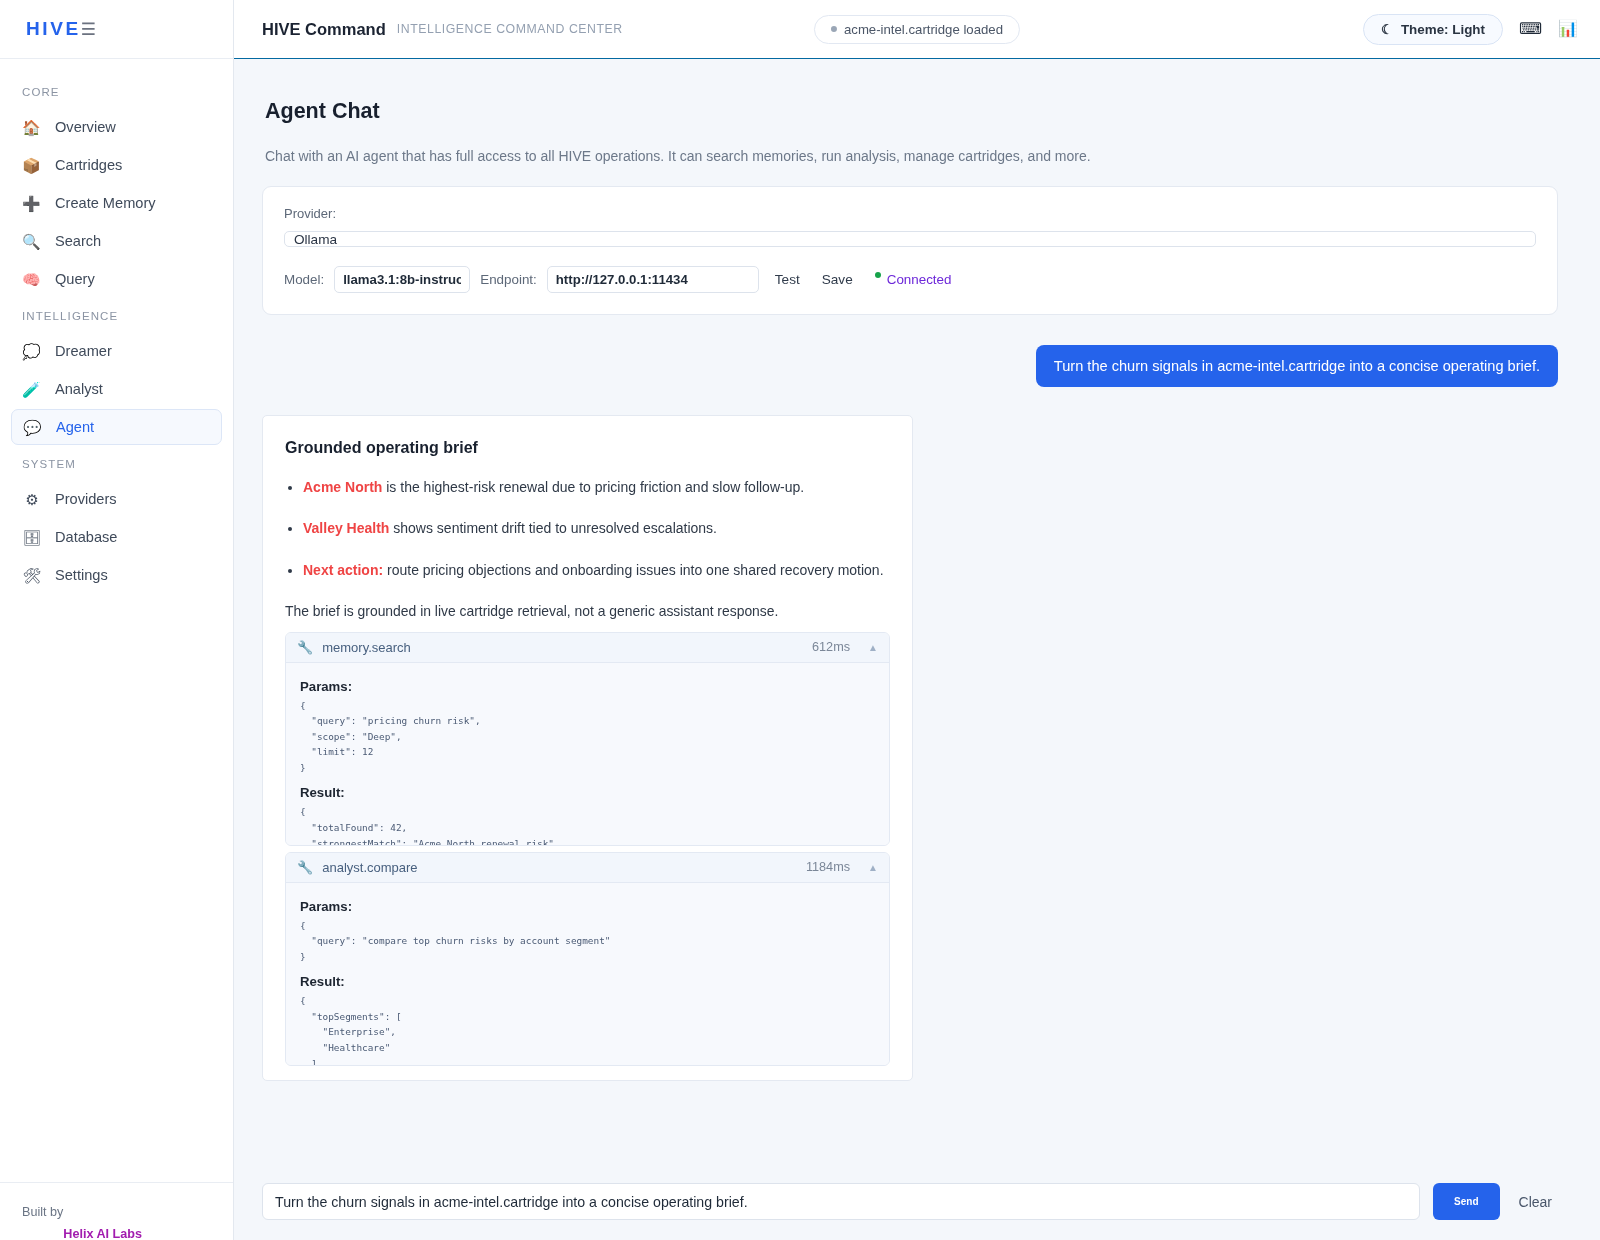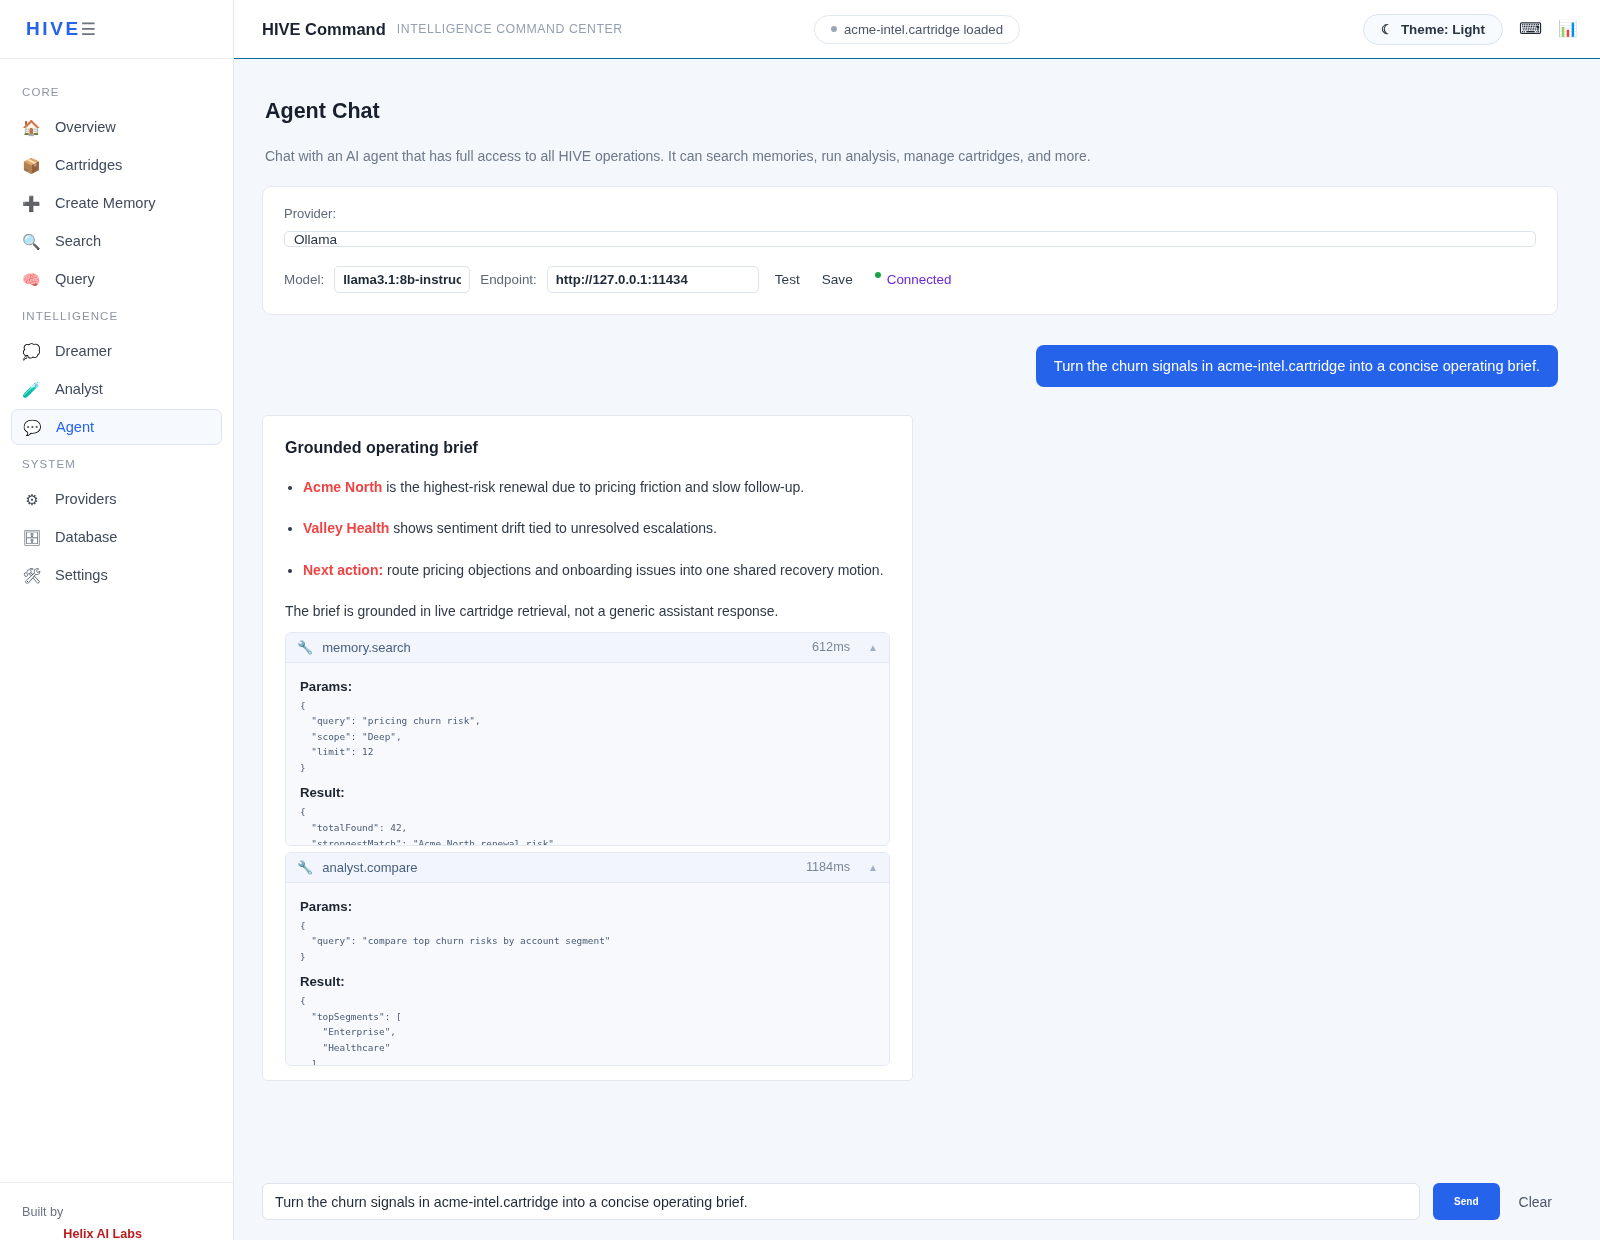--- a/index.html
+++ b/index.html
@@ -54,21 +54,21 @@
     background: #f6f9fe; border: 1px solid #dce6f7;
     color: #2563eb; margin: 2px 11px; height: 36px;
   }
   .sidebar-foot {
     height: 58px; min-height: 58px;
     border-top: 1px solid #e9edf3;
     display: flex; align-items: center;
     padding-left: 22px;
     font-size: 12.6px; color: #6b7585;
   }
-  .sidebar-foot b { color: #b91c1c; margin-top: 44px; }
+  .sidebar-foot b { color: #a21caf; margin-top: 44px; }
 
   
   .main { flex: 1; display: flex; flex-direction: column; height: 1240px; background: #f4f7fb; }
   .topbar {
     height: 59px; min-height: 59px; background: #fff;
     border-bottom: 1px solid #0369a1;
     display: flex; align-items: center; padding: 0 22px 0 28px;
     position: relative;
     justify-content: center;
   }

